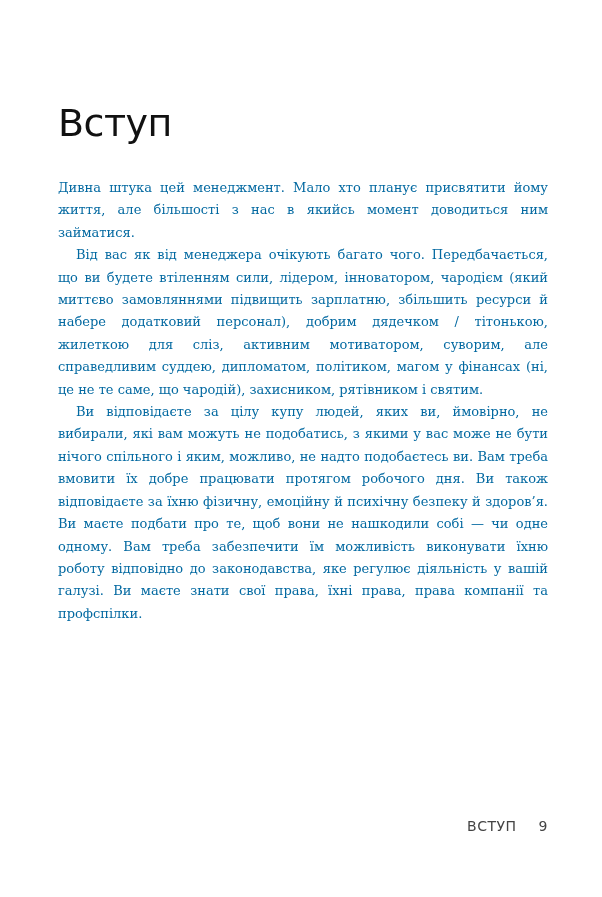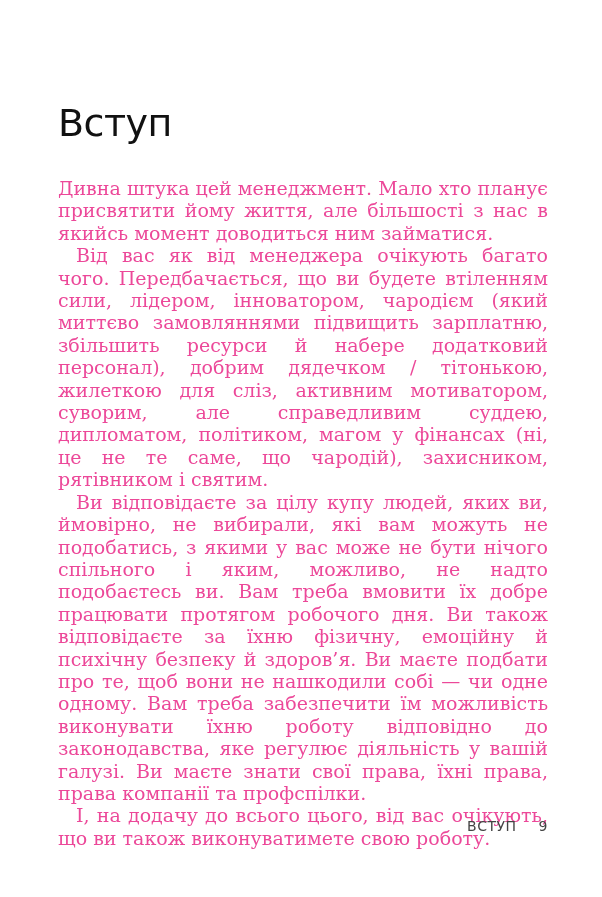--- a/index.html
+++ b/index.html
@@ -31,23 +31,23 @@
       color: #111;
       margin: 0;
       line-height: 1;
     }
     .body-text {
       position: absolute;
       left: 58px;
       top: 177px;
       width: 490px;
       font-family: "DejaVu Serif", serif;
-      font-size: 19px;
+      font-size: 13px;
       line-height: 22.4px;
-      color: #ec4899;
+      color: #0369a1;
       text-align: justify;
       hyphens: manual;
     }
     .body-text p {
       margin: 0;
     }
     .p-first {
       text-indent: 0;
     }
     .p-dialog {
@@ -90,21 +90,20 @@
   <div class="body-text">
     <p class="p-first">Дивна штука цей менеджмент. Мало хто планує присвятити йому життя, але більшості з нас в якийсь момент доводиться ним займатися.</p>
 
 
 
 
     <p class="p-indent">Від вас як від менеджера очікують багато чого. Передбачається, що ви будете втіленням сили, лідером, інноватором, чародієм (який миттєво замовляннями підвищить зарплатню, збільшить ресурси й набере додатковий персонал), добрим дядечком / тітонькою, жилеткою для сліз, активним мотиватором, суворим, але справедливим суддею, дипломатом, політиком, магом у фінансах (ні, це не те саме, що чародій), захисником, рятівником і святим.</p>
 
     <p class="p-indent">Ви відповідаєте за цілу купу людей, яких ви, ймовірно, не вибирали, які вам можуть не подобатись, з якими у вас може не бути нічого спільного і яким, можливо, не надто подобаєтесь ви. Вам треба вмовити їх добре працювати протягом робочого дня. Ви також відповідаєте за їхню фізичну, емоційну й психічну безпеку й здоров’я. Ви маєте подбати про те, щоб вони не нашкодили собі — чи одне одному. Вам треба забезпечити їм можливість виконувати їхню роботу відповідно до законодавства, яке регулює діяльність у вашій галузі. Ви маєте знати свої права, їхні права, права компанії та профспілки.</p>
 
-    <p class="p-indent">І, на додачу до всього цього, від вас очікують, що ви також виконуватимете свою роботу.</p>
   </div>
 
   <div class="running-footer">
     <span>ВСТУП</span>
     <span>9</span>
   </div>
 
 </div>
 
 </body></html>

